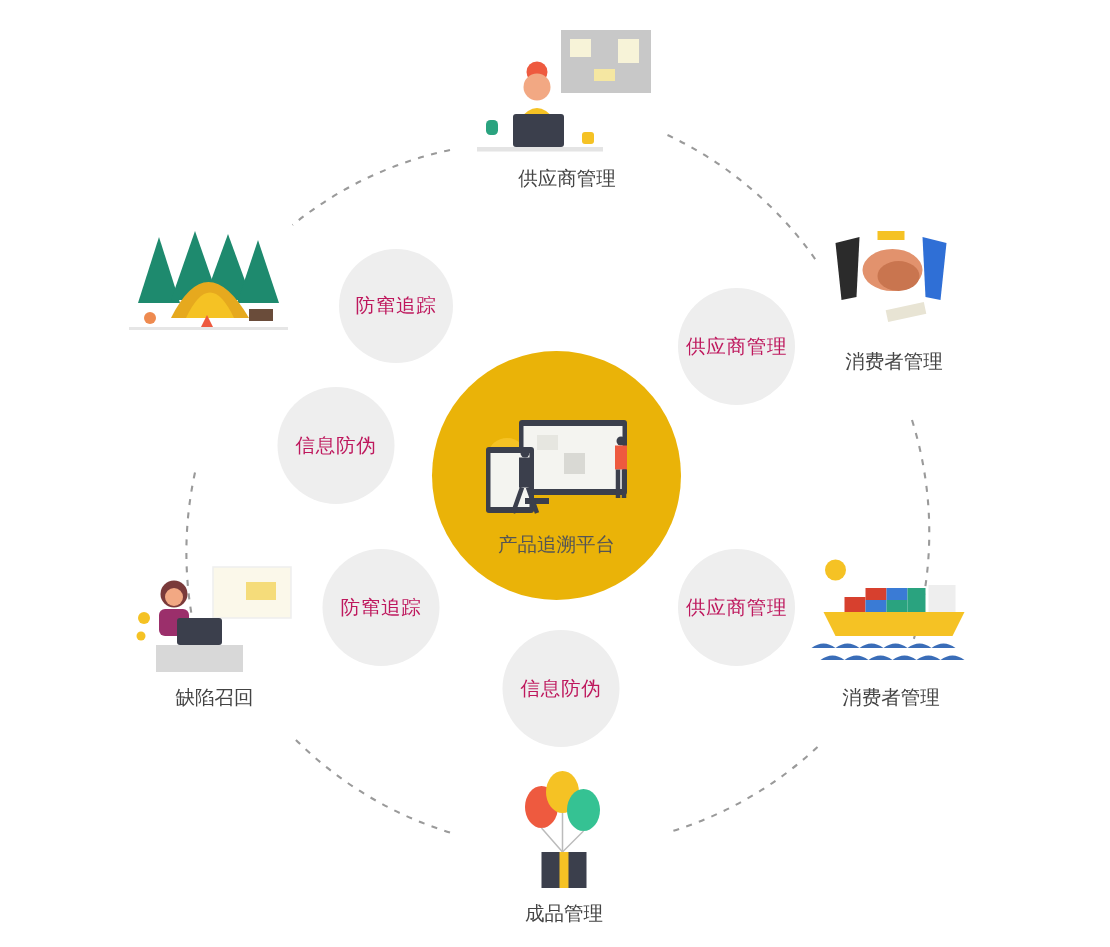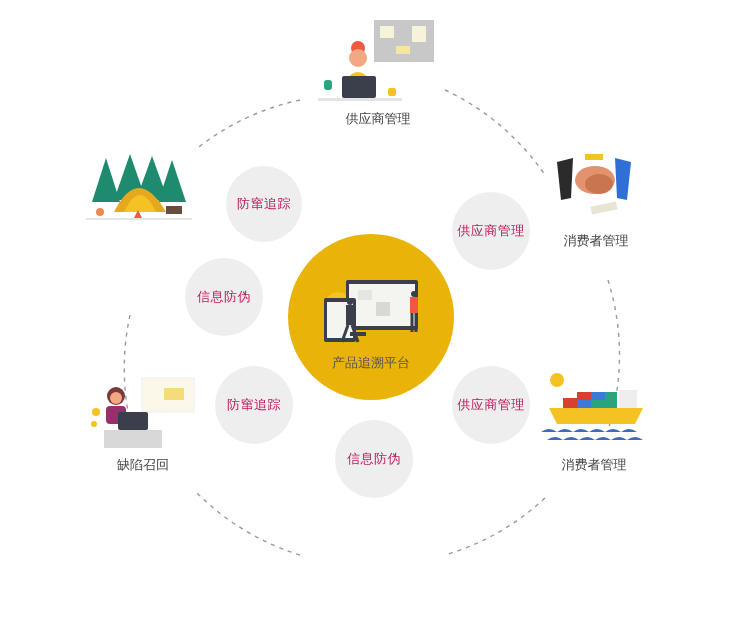--- a/index.html
+++ b/index.html
@@ -142,14 +142,27 @@
       <rect x="80" y="22" width="18" height="18" fill="#eeeeee"></rect>
       <path d="M10,40 L104,40 L96,56 L18,56 Z" fill="#f5c224"></path>
       <g fill="#3a6db8">
         <path d="M2,64 Q10,58 18,64 Q26,58 34,64 Q42,58 50,64 Q58,58 66,64 Q74,58 82,64 Q90,58 98,64 Z"></path>
         <path d="M8,72 Q16,66 24,72 Q32,66 40,72 Q48,66 56,72 Q64,66 72,72 Q80,66 88,72 Q96,66 104,72 Z"></path>
       </g>
     </svg>
     <span class="label">消费者管理</span>
   </div>
 
+  <div class="node" style="left:326px;top:512px;width:100px">
+    <svg class="icon" width="70" height="82">
+      <ellipse cx="20" cy="26" rx="11" ry="14" fill="#ee5a3f"></ellipse>
+      <ellipse cx="34" cy="16" rx="11" ry="14" fill="#f5c224"></ellipse>
+      <ellipse cx="48" cy="28" rx="11" ry="14" fill="#35c293"></ellipse>
+      <line x1="20" y1="40" x2="34" y2="56" stroke="#bbbbbb"></line>
+      <line x1="34" y1="30" x2="34" y2="56" stroke="#bbbbbb"></line>
+      <line x1="48" y1="42" x2="34" y2="56" stroke="#bbbbbb"></line>
+      <rect x="20" y="56" width="30" height="24" fill="#3b3f4c"></rect>
+      <rect x="32" y="56" width="6" height="24" fill="#f5c224"></rect>
+    </svg>
+    <span class="label">成品管理</span>
+  </div>
 
 </div>
 
 </body></html>

